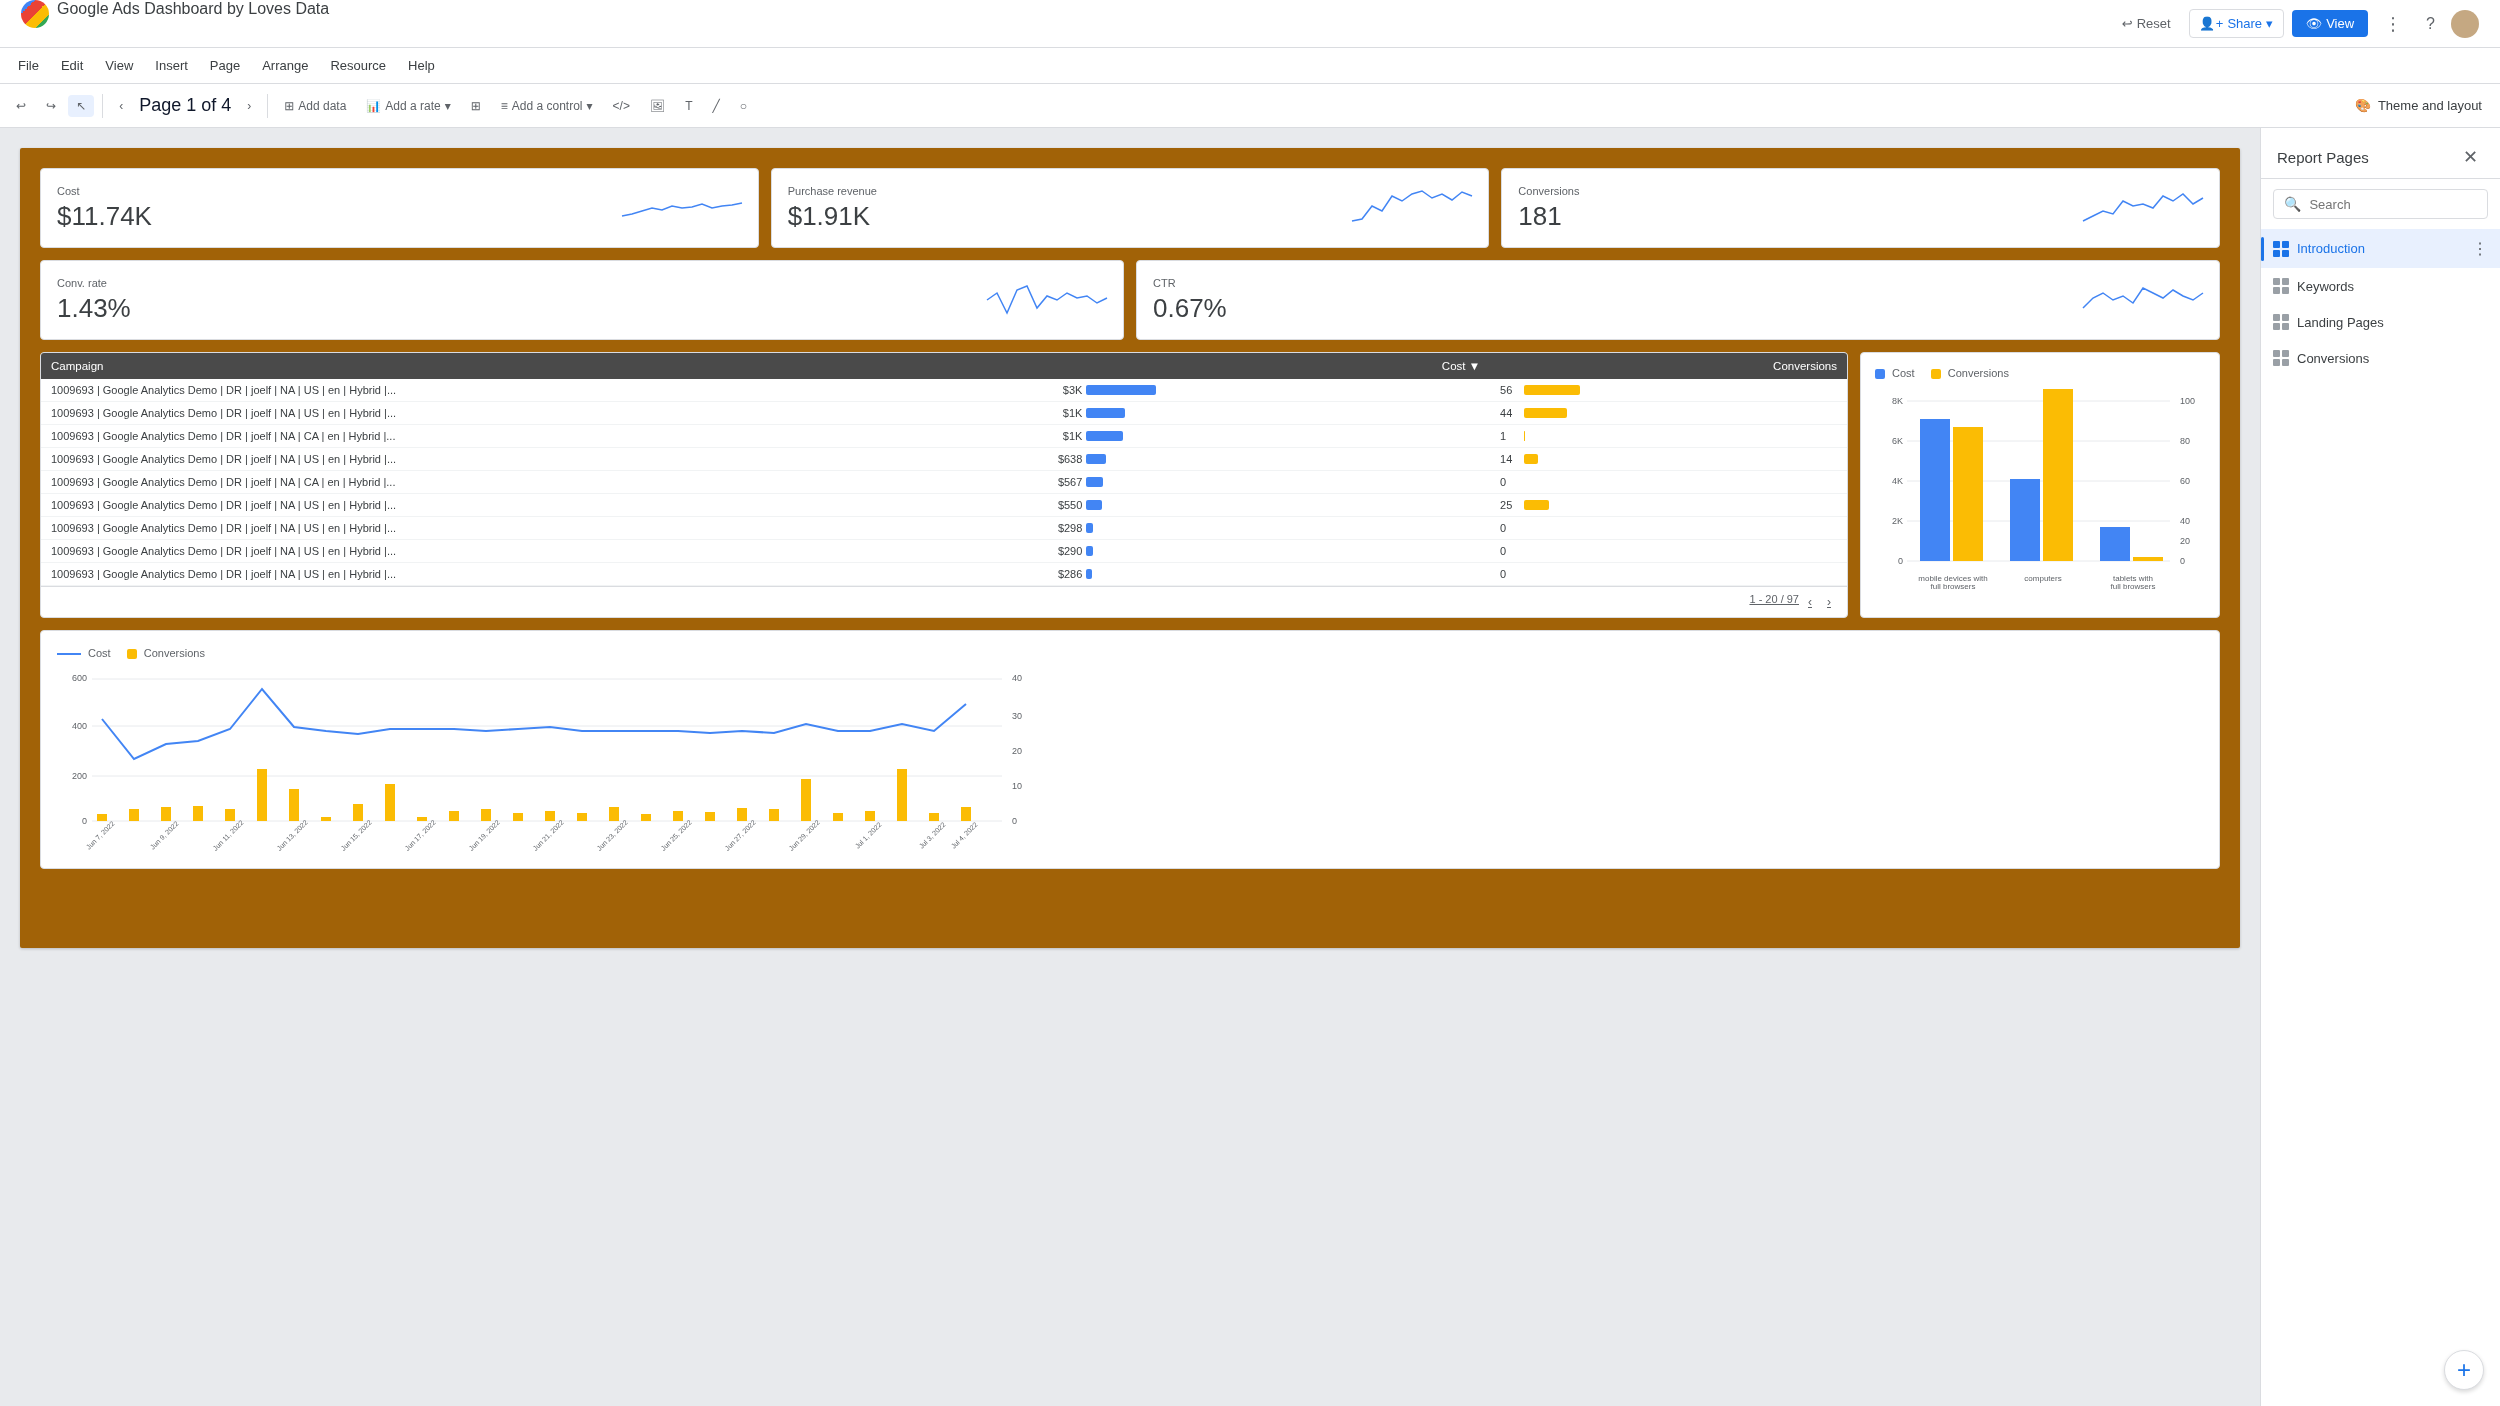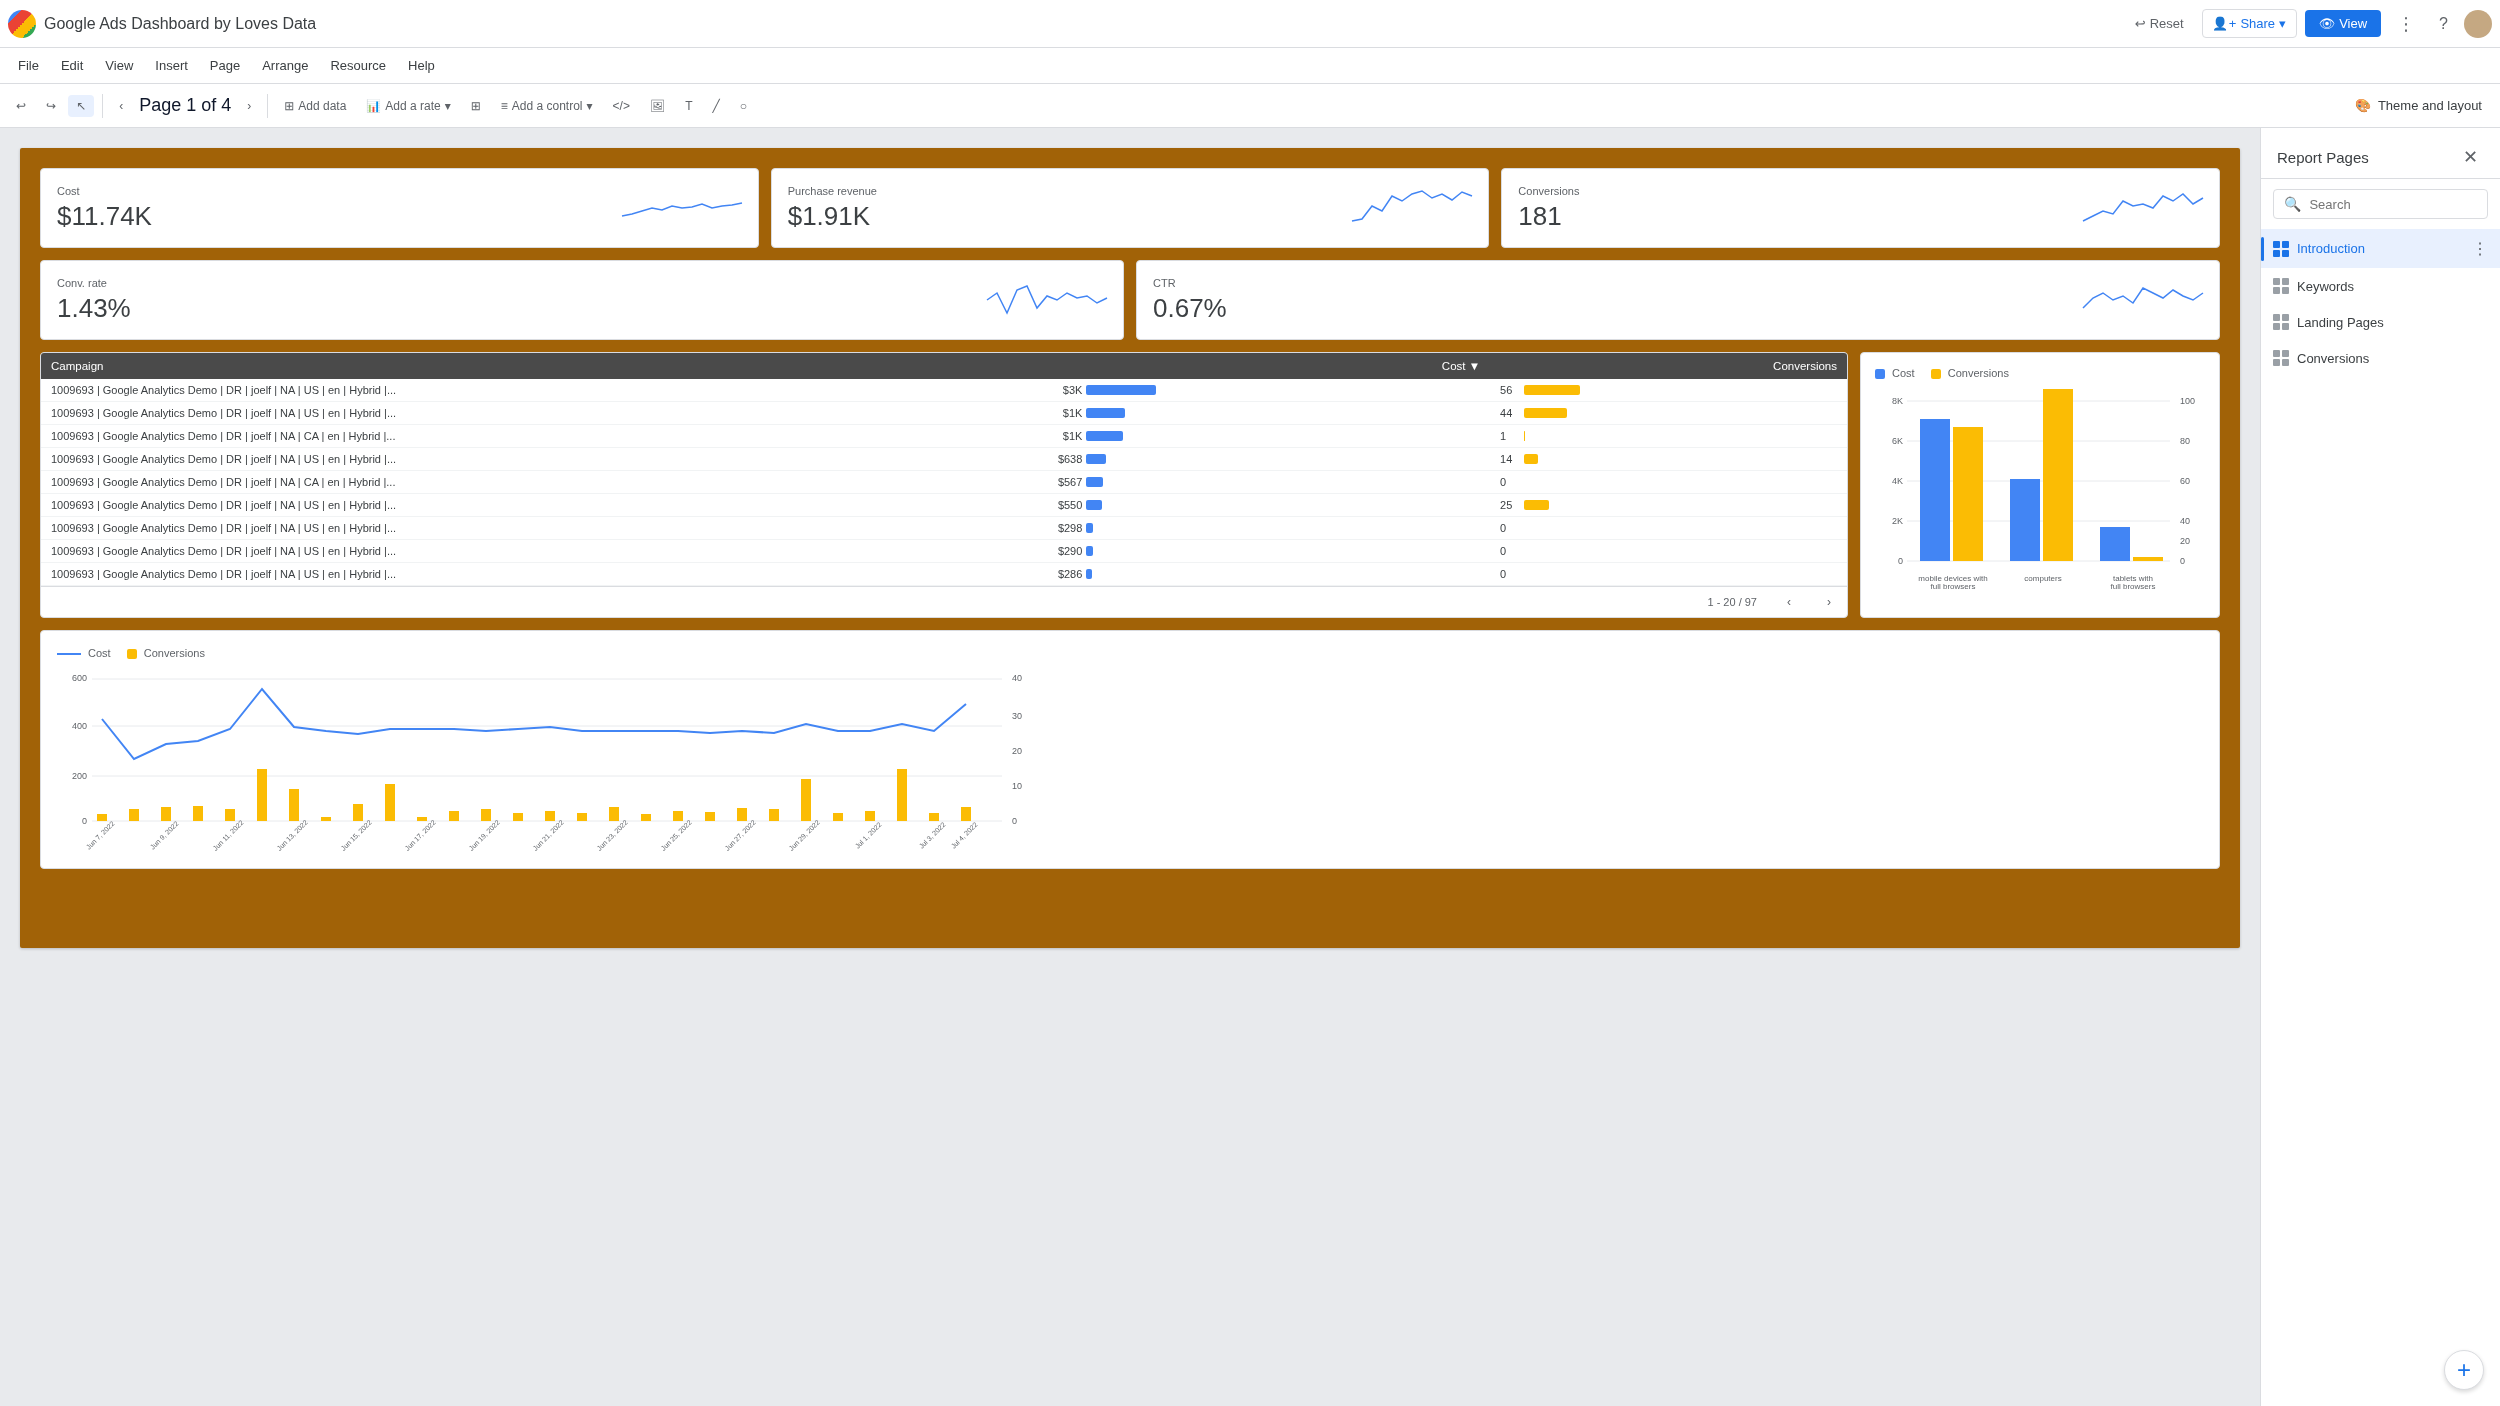--- a/index.html
+++ b/index.html
@@ -1,19 +1,19 @@
 <!DOCTYPE html>
 <html><head>
   <meta charset="utf-8">
   <style>
     * { box-sizing: border-box; margin: 0; padding: 0; }
     body { font-family: 'Google Sans', Arial, sans-serif; background: #f1f3f4; font-size: 13px; color: #3c4043; overflow: hidden; }
 
     
-    .topbar { display: flex; align-items: center; height: 48px; background: #fff; border-bottom: 1px solid #dadce0; padding: 0 8px; gap: 8px; }
+    .topbar { display: flex; height: 48px; background: #fff; border-bottom: 1px solid #dadce0; padding: 0 21px; gap: 8px; }
     .logo-icon { width: 28px; height: 28px; background: linear-gradient(135deg, #4285f4 25%, #ea4335 25% 50%, #fbbc04 50% 75%, #34a853 75%); border-radius: 50%; flex-shrink: 0; }
     .app-title { font-size: 16px; color: #3c4043; font-weight: 400; flex: 1; }
     .topbar-actions { display: flex; align-items: center; gap: 8px; margin-left: auto; }
     .btn-reset { display: flex; align-items: center; gap: 4px; border: none; background: none; cursor: pointer; color: #5f6368; font-size: 13px; padding: 6px 10px; border-radius: 4px; }
     .btn-share { display: flex; align-items: center; gap: 4px; border: 1px solid #dadce0; background: #fff; cursor: pointer; color: #1a73e8; font-size: 13px; padding: 6px 10px; border-radius: 4px; }
     .btn-view { display: flex; align-items: center; gap: 4px; border: none; background: #1a73e8; cursor: pointer; color: #fff; font-size: 13px; padding: 6px 14px; border-radius: 4px; }
     .btn-more { border: none; background: none; cursor: pointer; color: #5f6368; font-size: 18px; padding: 4px 8px; border-radius: 50%; }
     .btn-help { border: none; background: none; cursor: pointer; color: #5f6368; font-size: 16px; padding: 4px 8px; border-radius: 50%; }
     .avatar { width: 28px; height: 28px; border-radius: 50%; background: #c5a882; }
 
@@ -51,21 +51,21 @@
 
     
     .data-table { width: 100%; border-collapse: collapse; font-size: 11.5px; }
     .data-table th { background: #4a4a4a; color: #fff; padding: 7px 10px; text-align: left; font-weight: 500; }
     .data-table th.right { text-align: right; }
     .data-table td { padding: 5px 10px; border-bottom: 1px solid #f1f3f4; color: #3c4043; font-size: 11px; }
     .bar-cell { display: flex; align-items: center; gap: 4px; }
     .bar { height: 10px; border-radius: 2px; }
     .bar-blue { background: #4285f4; }
     .bar-orange { background: #fbbc04; }
-    .table-pagination { display: flex; align-items: center; justify-content: flex-end; padding: 6px 10px; font-size: 11px; color: #5f6368; gap: 24px; border-top: 1px solid #dadce0; }
+    .table-pagination { display: flex; justify-content: flex-end; padding: 6px 10px; font-size: 11px; color: #5f6368; gap: 3px; border-top: 1px solid #dadce0; text-decoration: underline; }
 
     
     .chart-legend { display: flex; gap: 16px; margin-bottom: 10px; font-size: 11px; color: #5f6368; }
     .legend-dot { width: 10px; height: 10px; border-radius: 2px; display: inline-block; margin-right: 4px; vertical-align: middle; }
 
     
     .bottom-chart-card { border: 1px solid #dadce0; border-radius: 4px; background: #fff; padding: 16px; min-height: 220px; }
 
     
     .panel-header { display: flex; align-items: center; justify-content: space-between; padding: 16px 16px 8px; border-bottom: 1px solid #dadce0; }

